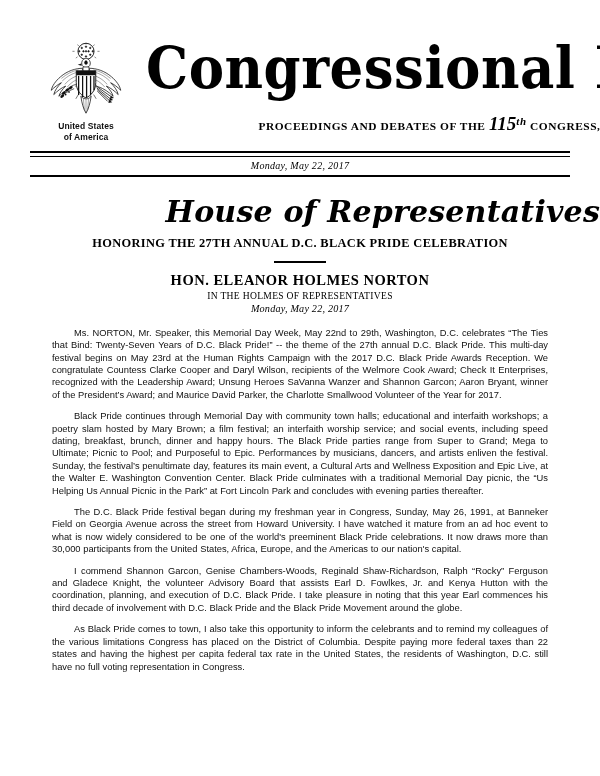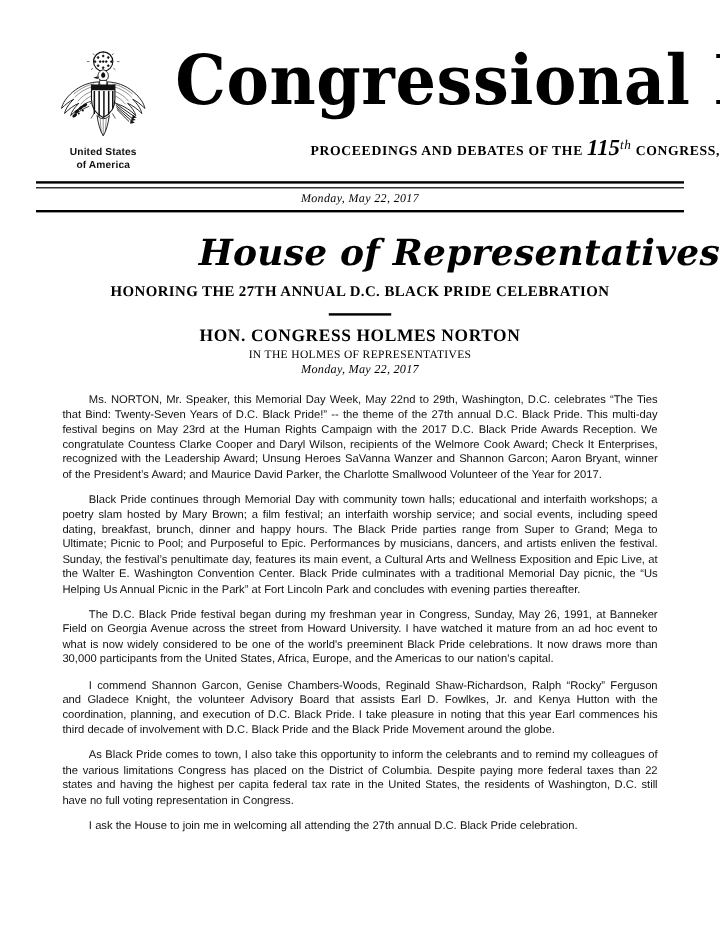--- a/index.html
+++ b/index.html
@@ -78,21 +78,21 @@
   .proceedings .congress-num {
     font-family: "Liberation Serif", serif;
     font-style: italic;
     font-weight: bold;
     font-size: 19px;
     letter-spacing: 0;
   }
   .proceedings .ordinal {
     font-size: 11px;
     font-style: italic;
-    font-weight: normal;
+    font-weight: bold;
     vertical-align: super;
   }
 
   
   .rule-group-top {
     margin: 9px 30px 0 30px;
   }
   .rule-thick {
     height: 2.4px;
     background: #000;
@@ -320,27 +320,26 @@
   <div class="date-line">Monday, May 22, 2017</div>
   <div class="rule-group-bottom">
     <div class="rule-thin2"></div>
   </div>
 
   <div class="chamber-title">House of Representatives</div>
   <div class="doc-subject">HONORING THE 27TH ANNUAL D.C. BLACK PRIDE CELEBRATION</div>
   <div class="short-rule"></div>
 
   <div class="speaker-block">
-    <div class="speaker-name">HON. CONGRESS HOLMES NORTON</div>
+    <div class="speaker-name">HON. ELEANOR HOLMES NORTON</div>
     <div class="speaker-sub">IN THE HOLMES OF REPRESENTATIVES</div>
     <div class="speaker-date">Monday, May 22, 2017</div>
   </div>
 
   <div class="body-text">
     <p class="para">Ms. NORTON, Mr. Speaker, this Memorial Day Week, May 22nd to 29th, Washington, D.C. celebrates “The Ties that Bind: Twenty-Seven Years of D.C. Black Pride!” -- the theme of the 27th annual D.C. Black Pride.  This multi-day festival begins on May 23rd at the Human Rights Campaign with the 2017 D.C. Black Pride Awards Reception. We congratulate Countess Clarke Cooper and Daryl Wilson, recipients of the Welmore Cook Award; Check It Enterprises, recognized with the Leadership Award; Unsung Heroes SaVanna Wanzer and Shannon Garcon; Aaron Bryant, winner of the President’s Award; and Maurice David Parker, the Charlotte Smallwood Volunteer of the Year for 2017.</p>
     <p class="para">Black Pride continues through Memorial Day with community town halls; educational and interfaith workshops; a poetry slam hosted by Mary Brown; a film festival; an interfaith worship service; and social events, including speed dating, breakfast, brunch, dinner and happy hours. The Black Pride parties range from Super to Grand; Mega to Ultimate; Picnic to Pool; and Purposeful to Epic. Performances by musicians, dancers, and artists enliven the festival. Sunday, the festival’s penultimate day, features its main event, a Cultural Arts and Wellness Exposition and Epic Live, at the Walter E. Washington Convention Center. Black Pride culminates with a traditional Memorial Day picnic, the “Us Helping Us Annual Picnic in the Park” at Fort Lincoln Park and concludes with evening parties thereafter.</p>
     <p class="para">The D.C. Black Pride festival began during my freshman year in Congress, Sunday, May 26, 1991, at Banneker Field on Georgia Avenue across the street from Howard University. I have watched it mature from an ad hoc event to what is now widely considered to be one of the world's preeminent Black Pride celebrations. It now draws more than 30,000 participants from the United States, Africa, Europe, and the Americas to our nation's capital.</p>
     <p class="para">I commend Shannon Garcon, Genise Chambers-Woods, Reginald Shaw-Richardson, Ralph “Rocky” Ferguson and Gladece Knight, the volunteer Advisory Board that assists Earl D. Fowlkes, Jr. and Kenya Hutton with the coordination, planning, and execution of D.C. Black Pride. I take pleasure in noting that this year Earl commences his third decade of involvement with D.C. Black Pride and the Black Pride Movement around the globe.</p>
     <p class="para">As Black Pride comes to town, I also take this opportunity to inform the celebrants and to remind my colleagues of the various limitations Congress has placed on the District of Columbia. Despite paying more federal taxes than 22 states and having the highest per capita federal tax rate in the United States, the residents of Washington, D.C. still have no full voting representation in Congress.</p>
-    <p class="para">I ask the House to join me in welcoming all attending the 27th annual D.C. Black Pride celebration.</p>
   </div>
 
 </div>
 
 </body></html>

